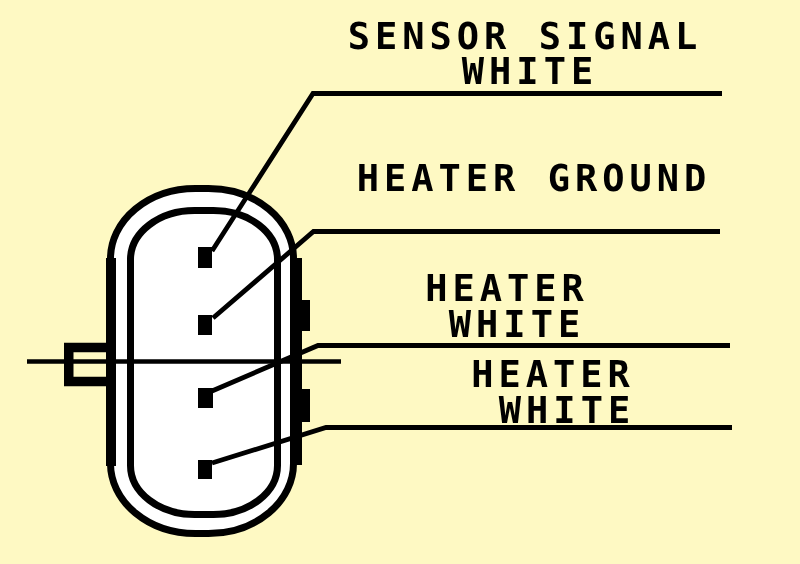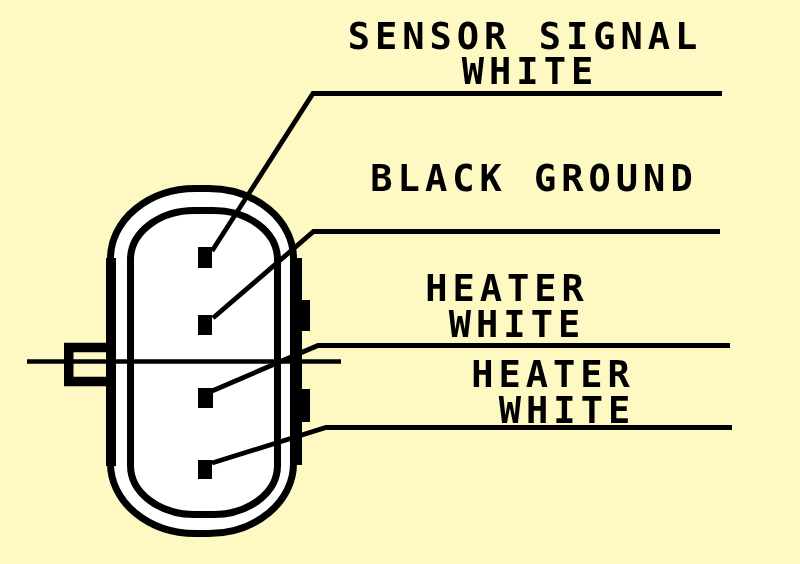--- a/index.html
+++ b/index.html
@@ -52,21 +52,21 @@
 
     <path d="M 212 251 L 313 93.5 L 722 93.5" fill="none" stroke="#000000" stroke-width="4.8"></path>
     <path d="M 213 318 L 313.5 231.5 L 720 231.5" fill="none" stroke="#000000" stroke-width="4.8"></path>
     <path d="M 212 391 L 318 345.5 L 730 345.5" fill="none" stroke="#000000" stroke-width="4.8"></path>
     <path d="M 212 463 L 326 427.5 L 732 427.5" fill="none" stroke="#000000" stroke-width="4.8"></path>
   </svg>
 
   <div class="lbl" style="left:525px;top:18px;">SENSOR SIGNAL</div>
   <div class="lbl" style="left:530px;top:53px;">WHITE</div>
 
-  <div class="lbl" style="left:534px;top:160px;">BLACK GROUND</div>
+  <div class="lbl" style="left:534px;top:160px;">HEATER GROUND</div>
 
   <div class="lbl" style="left:507px;top:270px;">HEATER</div>
   <div class="lbl" style="left:517px;top:306px;">WHITE</div>
 
   <div class="lbl" style="left:553px;top:356px;">HEATER</div>
   <div class="lbl" style="left:567px;top:392px;">WHITE</div>
 
 </div>
 
 </body></html>

